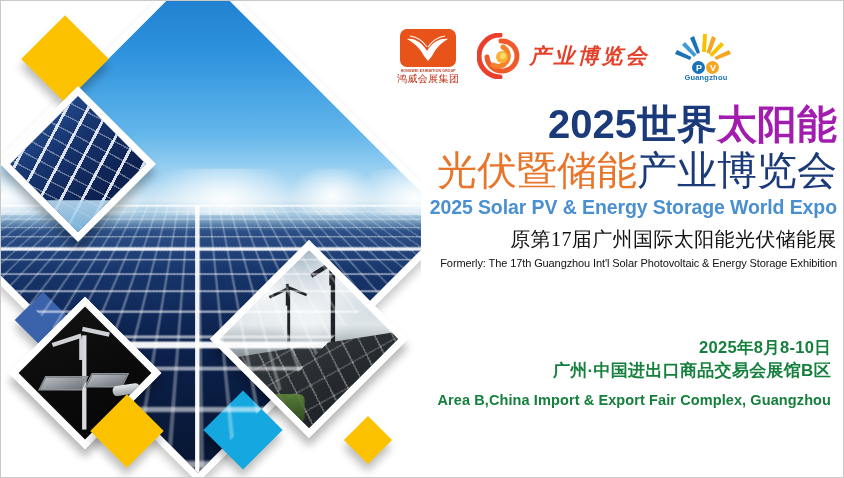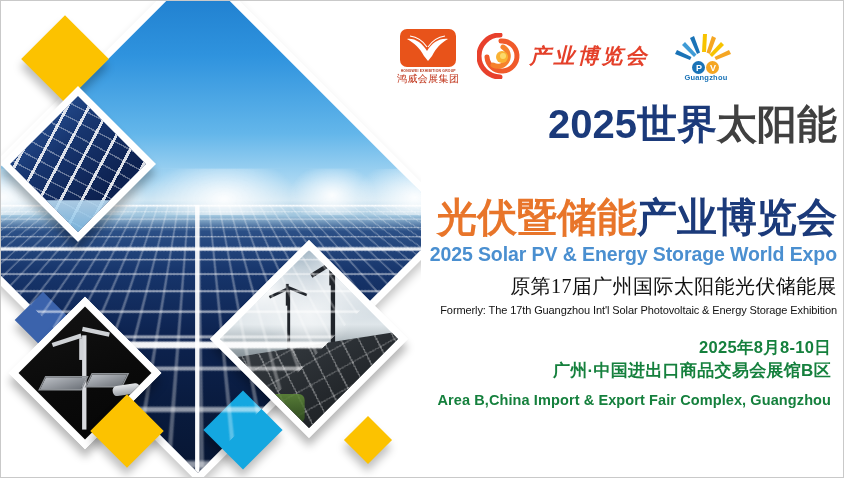--- a/index.html
+++ b/index.html
@@ -190,24 +190,24 @@
     display:flex;align-items:center;justify-content:center;
     font-size:9px;font-weight:bold;color:#fff;
   }
   .pv-gz{font-size:7.5px;font-weight:bold;color:#1a73b7;letter-spacing:.2px;margin-top:-1px;}
 
   .title-block{position:absolute;left:396px;top:100px;width:440px;text-align:right;}
   .t1{
     font-size:40px;font-weight:bold;line-height:46px;letter-spacing:0px;
     color:#1b3a7a;white-space:nowrap;
   }
-  .t1 .orange{color:#404040;}
+  .t1 .orange{color:#a21caf;}
   .t2{
-    font-size:40px;font-weight:bold;line-height:46px;
-    color:#1b3a7a;white-space:nowrap;margin-top:47px;
+    font-size:40px;font-weight:normal;line-height:46px;
+    color:#1b3a7a;white-space:nowrap;
   }
   .t2 .orange{color:#e8752a;}
   .t-en{
     font-size:19.5px;font-weight:bold;color:#4a8fd0;letter-spacing:-.1px;
     margin-top:3px;white-space:nowrap;
   }
   .t-sub-cn{
     font-size:20px;color:#111;letter-spacing:.4px;margin-top:7px;white-space:nowrap;
     font-family:"Liberation Serif","DejaVu Serif",serif;
   }

